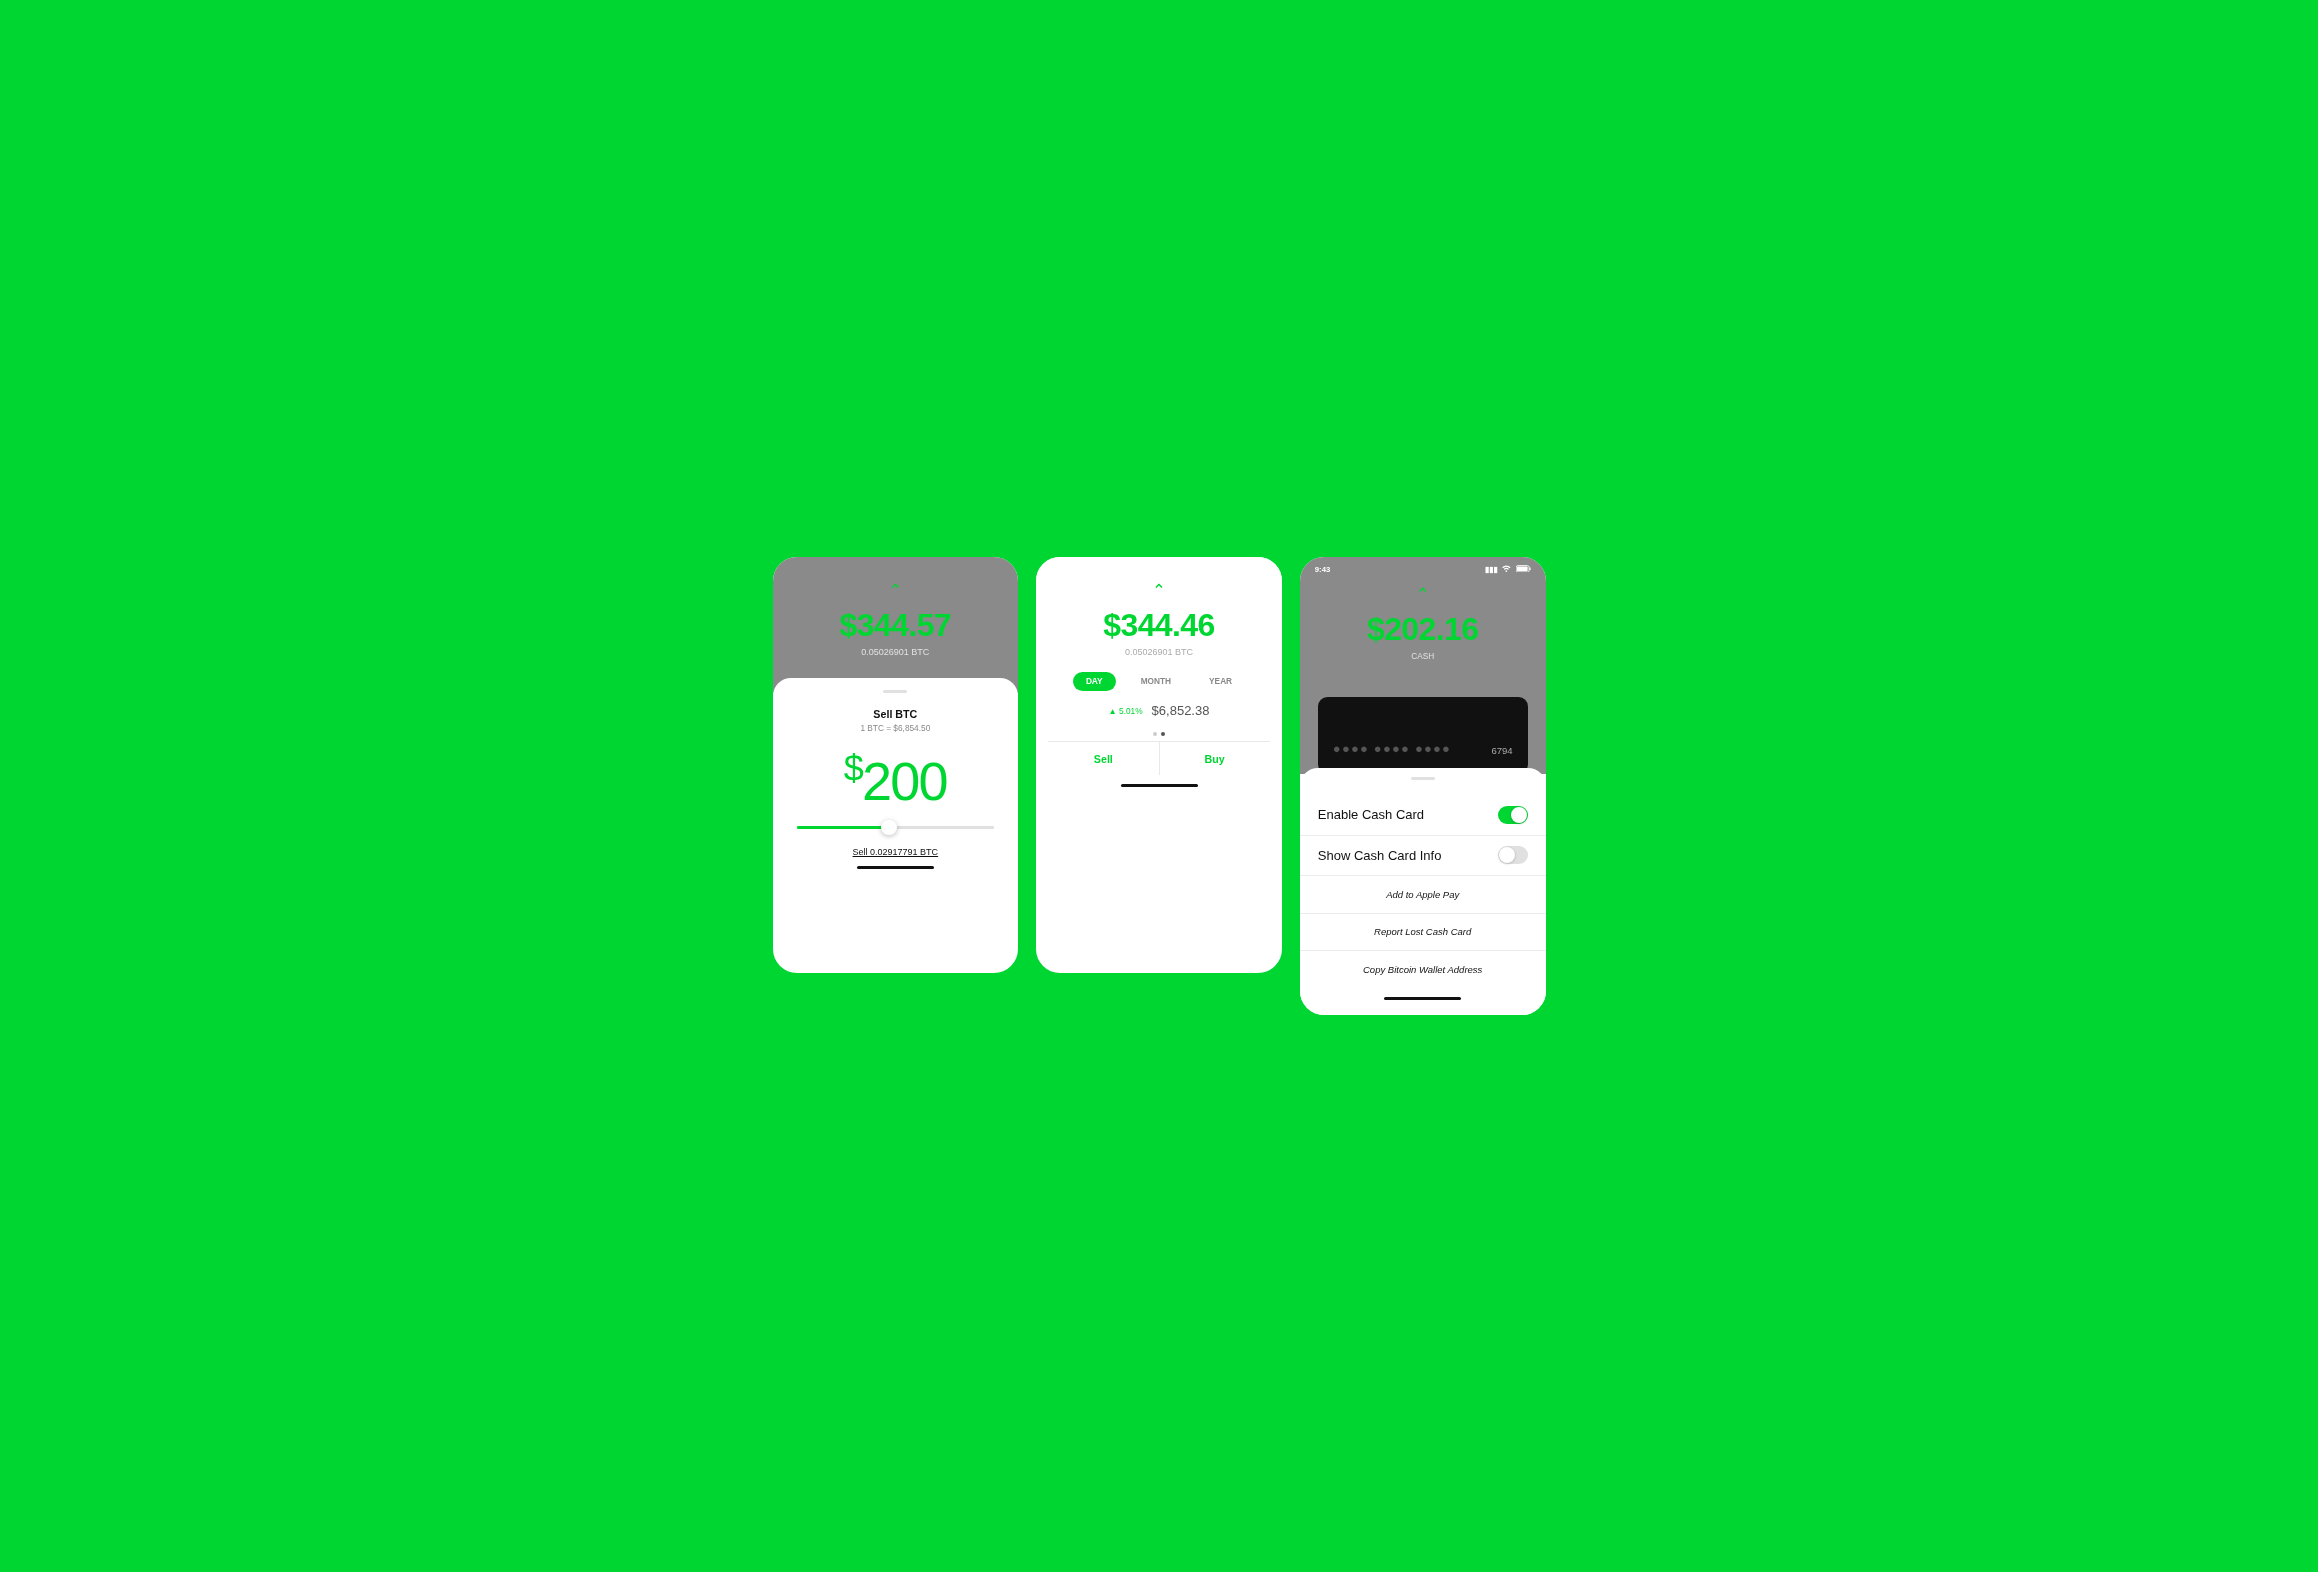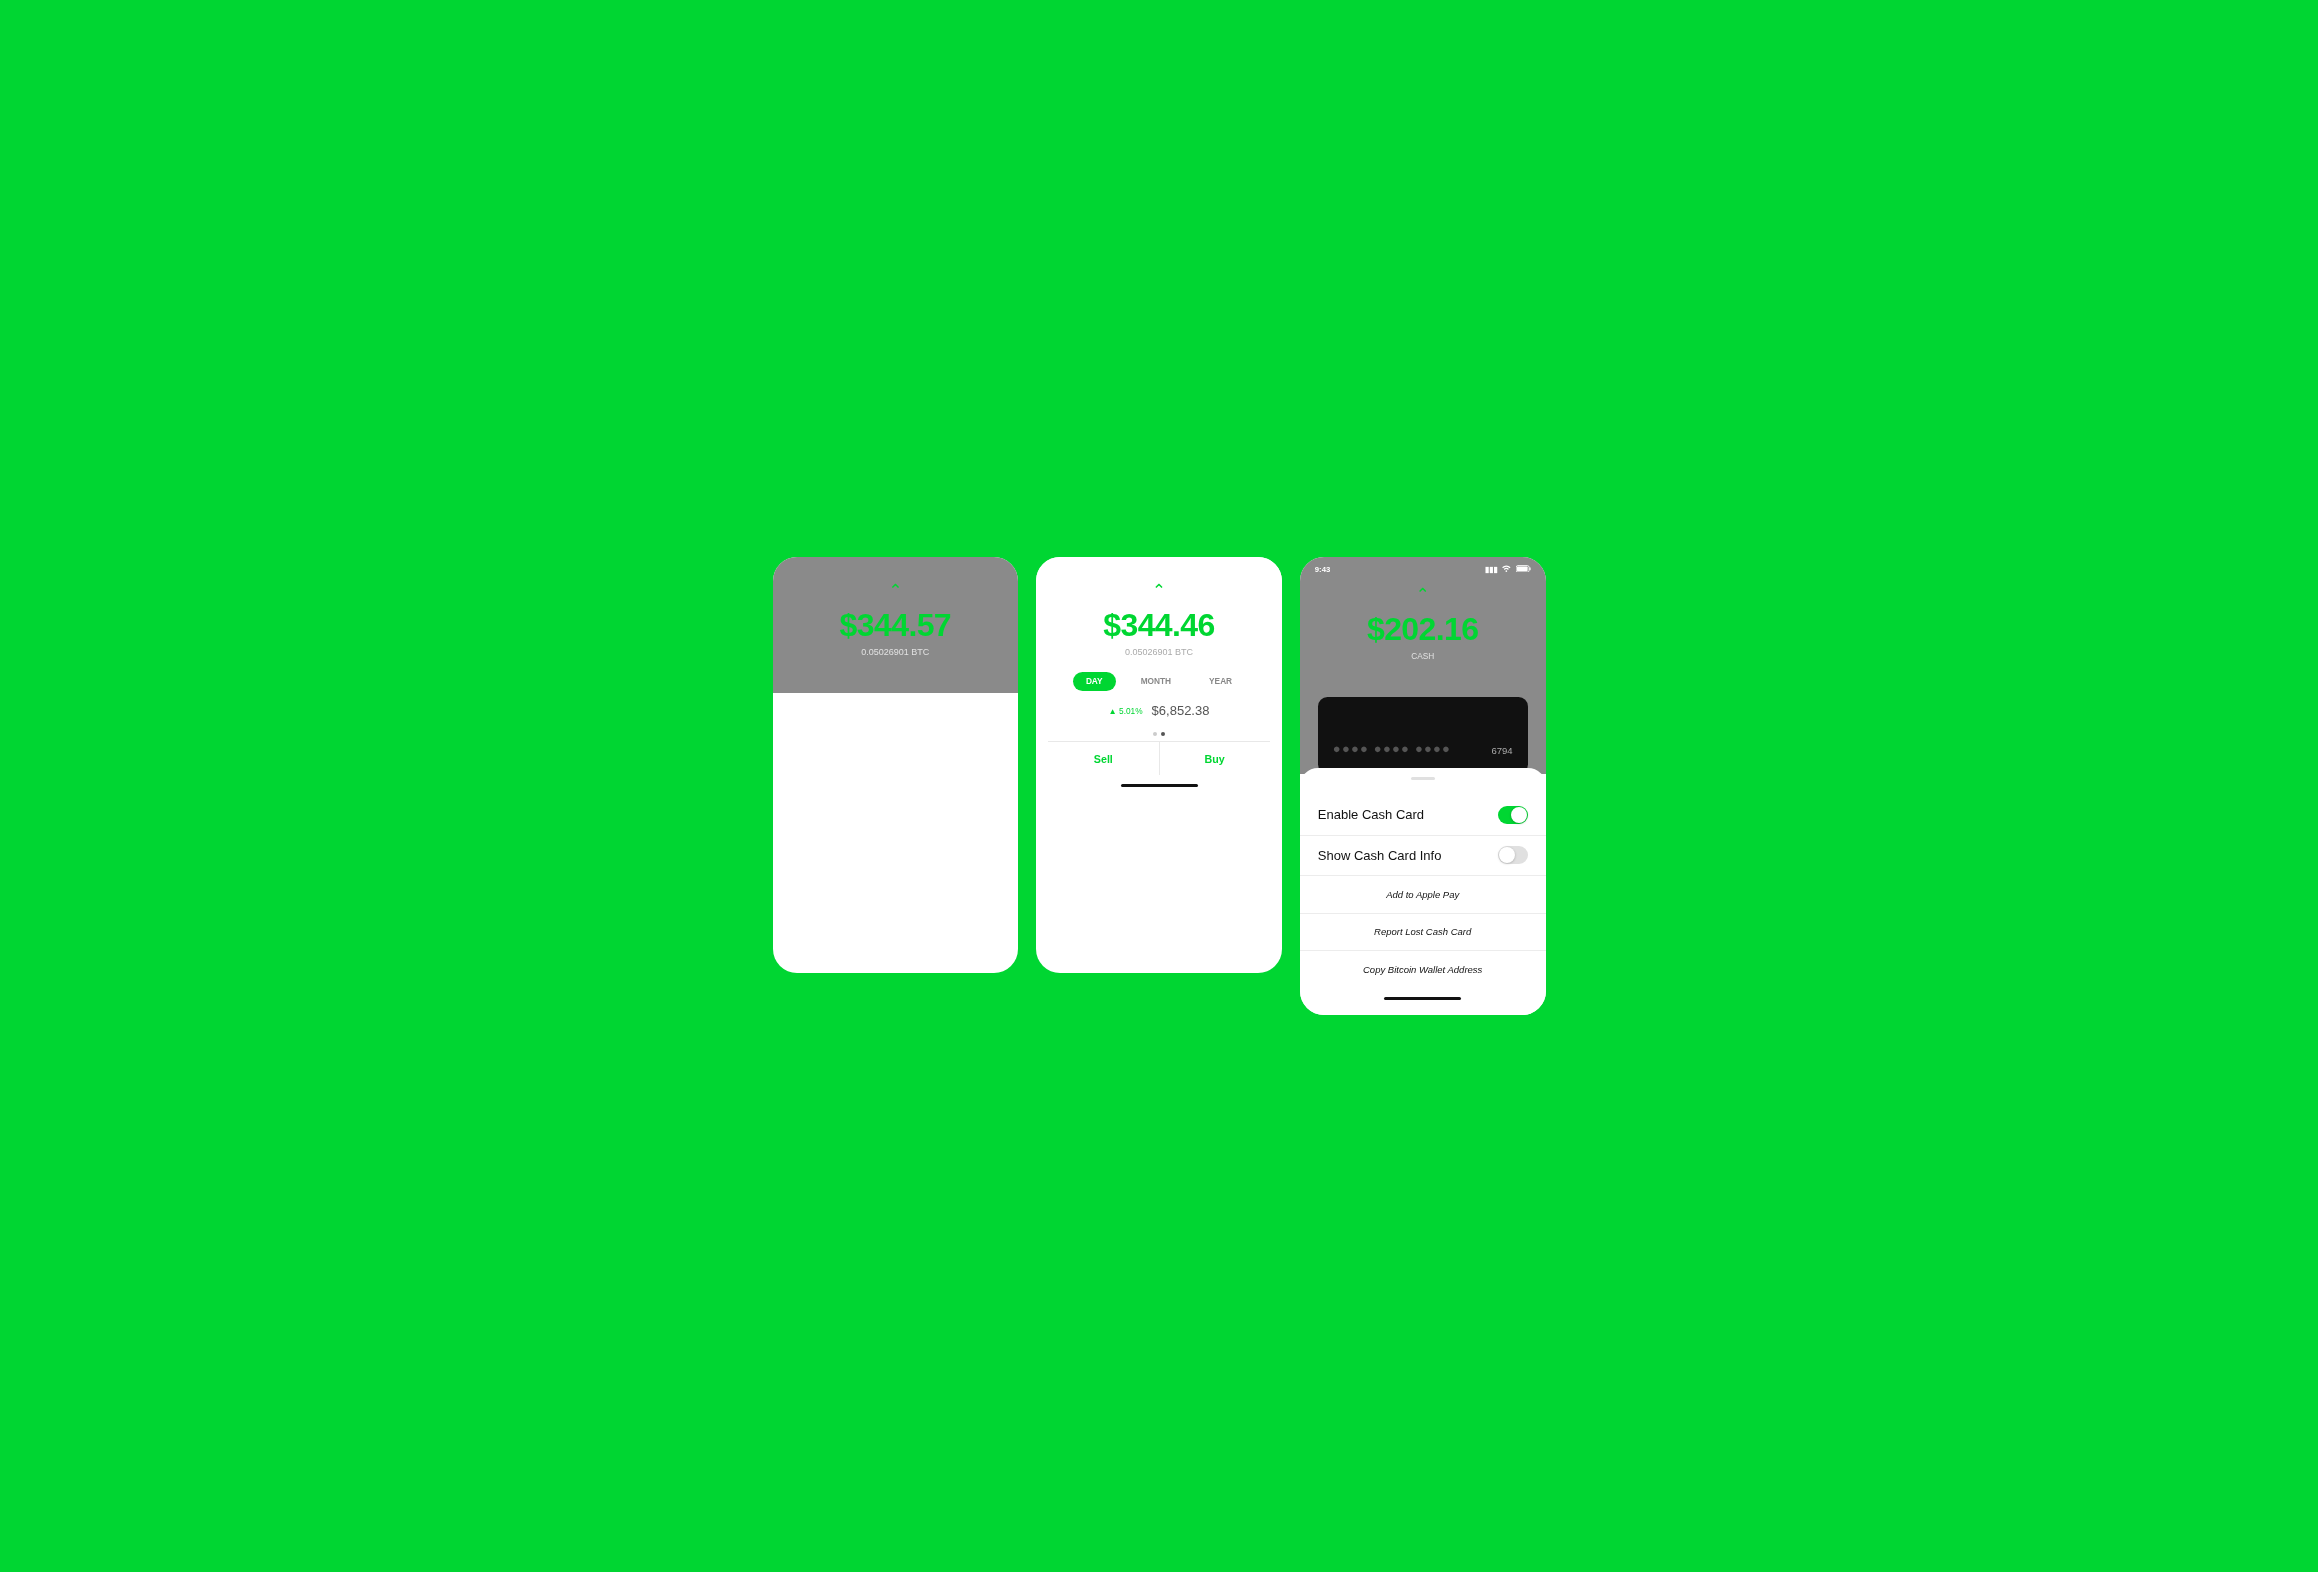--- a/index.html
+++ b/index.html
@@ -402,20 +402,38 @@
 </head>
 <body>
 
 <div class="screens-container">
 
   <div class="phone-screen screen1">
     <div class="top-section">
       <span class="chevron-up">⌃</span>
       <div class="btc-price">$344.57</div>
       <div class="btc-amount">0.05026901 BTC</div>
+    </div>
+    <div class="bottom-sheet">
+      <div class="sheet-handle"></div>
+      <div class="sell-title">Sell BTC</div>
+      <div class="sell-rate">1 BTC = $6,854.50</div>
+      <div class="sell-amount">
+        <span class="dollar">$</span><span>200</span>
+      </div>
+      <div class="slider-container">
+        <div class="slider-track">
+          <div class="slider-fill"></div>
+          <div class="slider-thumb"></div>
+        </div>
+      </div>
+      <div class="sell-btc-label">
+        <span class="underline">Sell 0.02917791 BTC</span>
+      </div>
+      <div class="home-indicator"></div>
     </div>
   </div>
 
   <div class="phone-screen screen2">
     <div class="top-section">
       <span class="chevron-up">⌃</span>
       <div class="btc-price">$344.46</div>
       <div class="btc-amount">0.05026901 BTC</div>
     </div>
 

